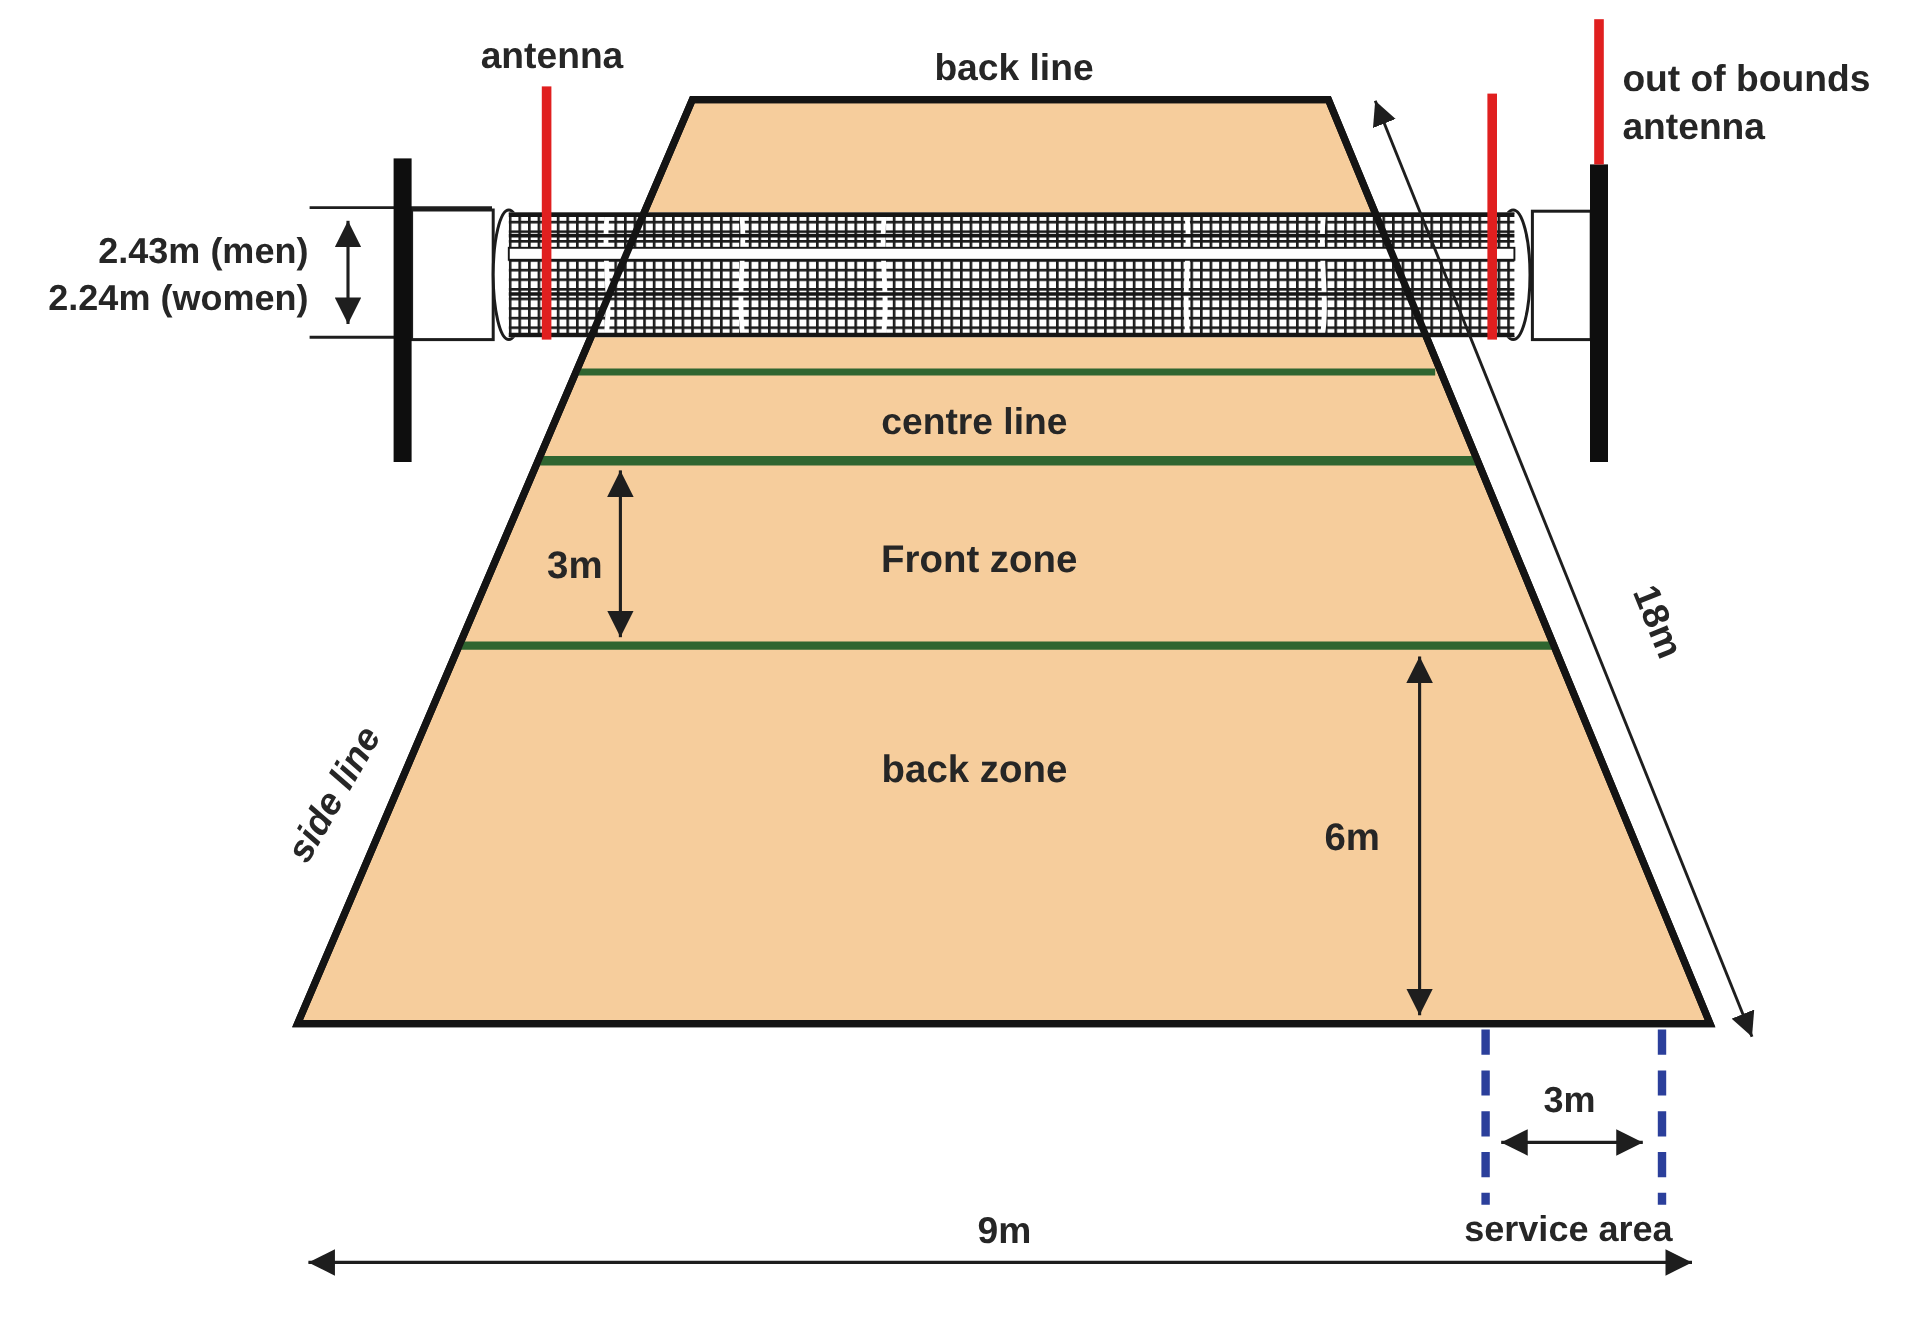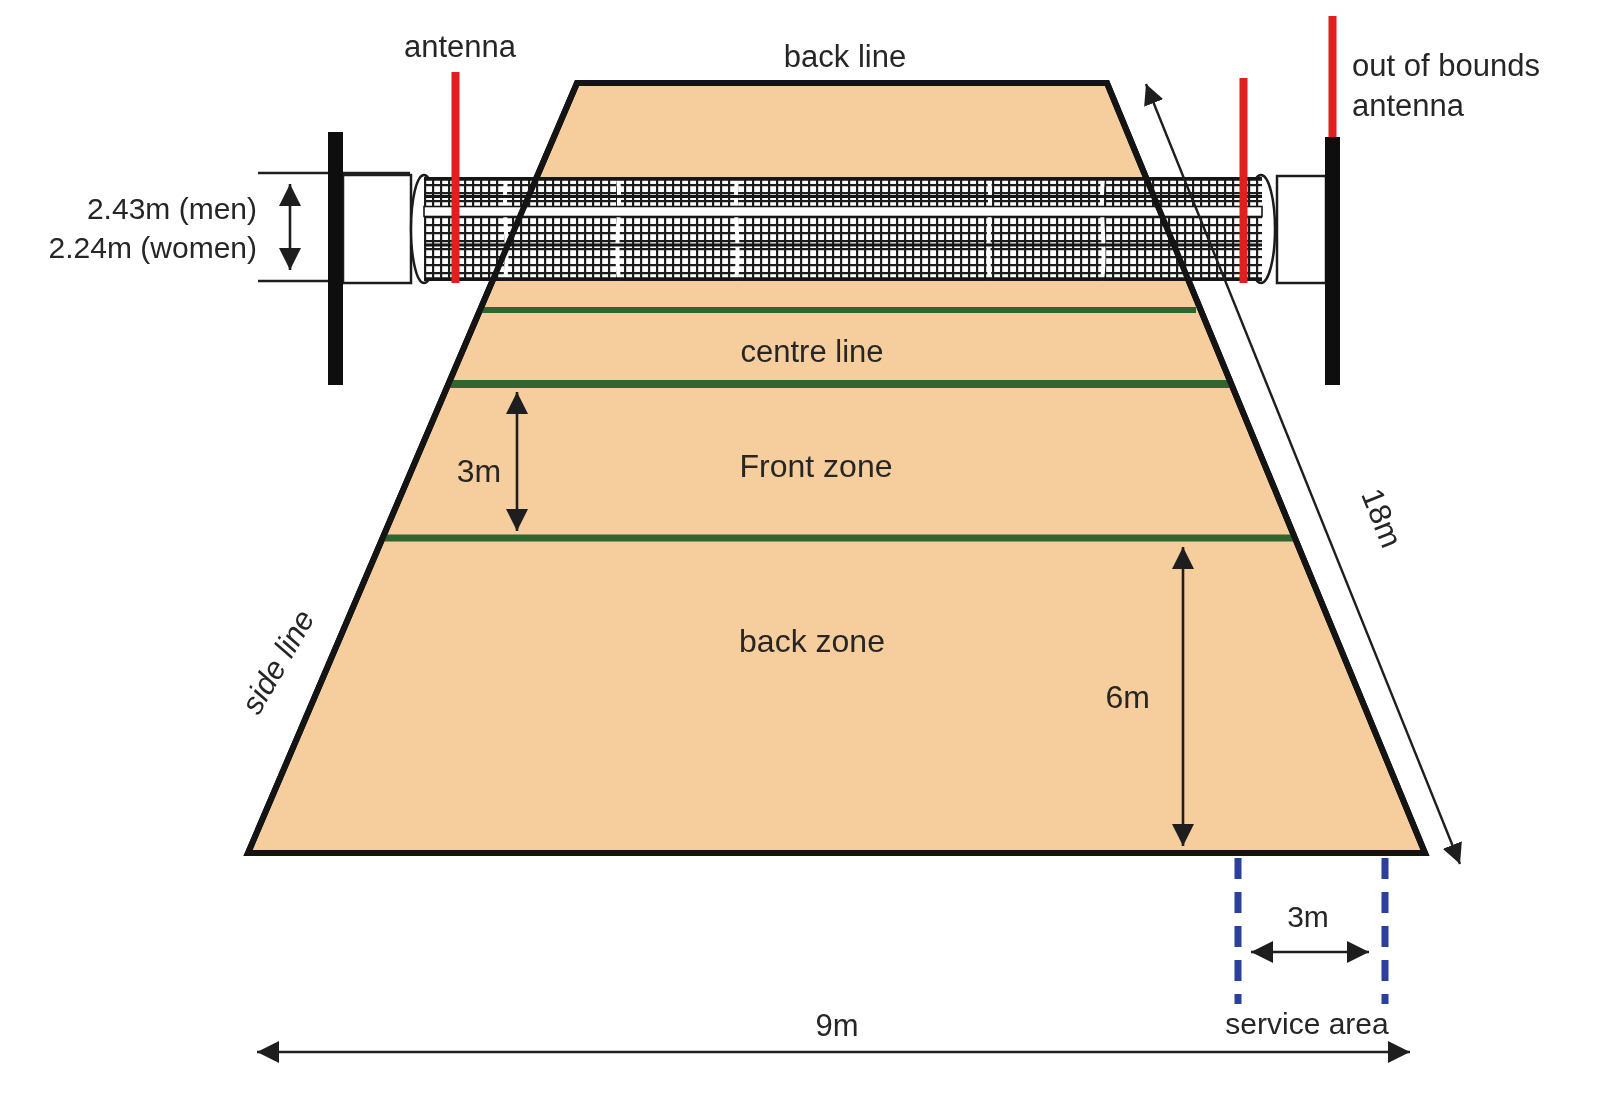--- a/index.html
+++ b/index.html
@@ -1,16 +1,16 @@
 <!DOCTYPE html>
 <html><head>
 <meta charset="utf-8">
 <style>
   html,body{margin:0;padding:0;background:#ffffff;}
-  .stage{position:relative;width:1608px;height:1101px;background:#ffffff;overflow:hidden;}
+  .stage{position:relative;width:1608px;height:1101px;background:#ffffff;overflow:hidden;font-weight:bold;}
   svg{display:block;}
   text{font-family:"Liberation Sans","DejaVu Sans",sans-serif;fill:#262626;}
   .lbl{font-size:31px;}
   .lbl-big{font-size:32px;}
   .lbl-sm{font-size:30px;}
   .italic{font-style:italic;}
 </style>
 </head>
 <body>
 

